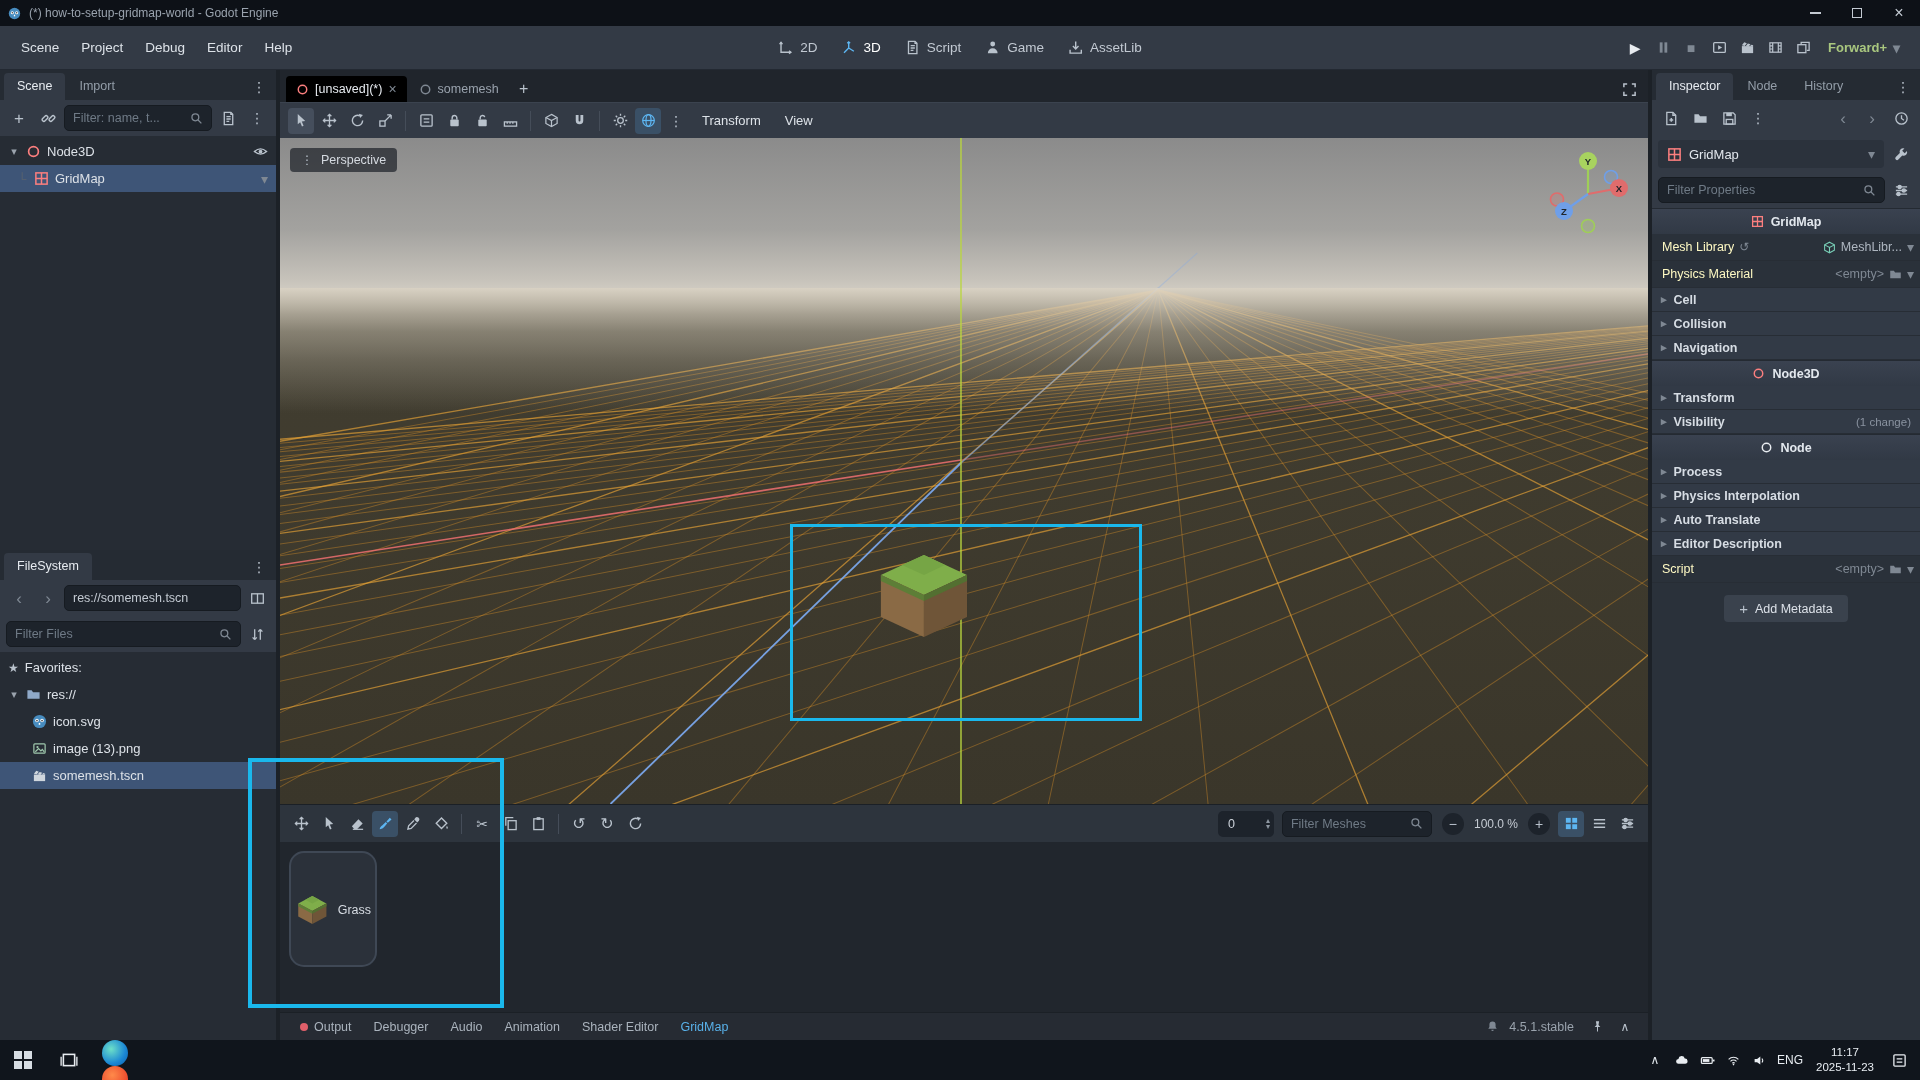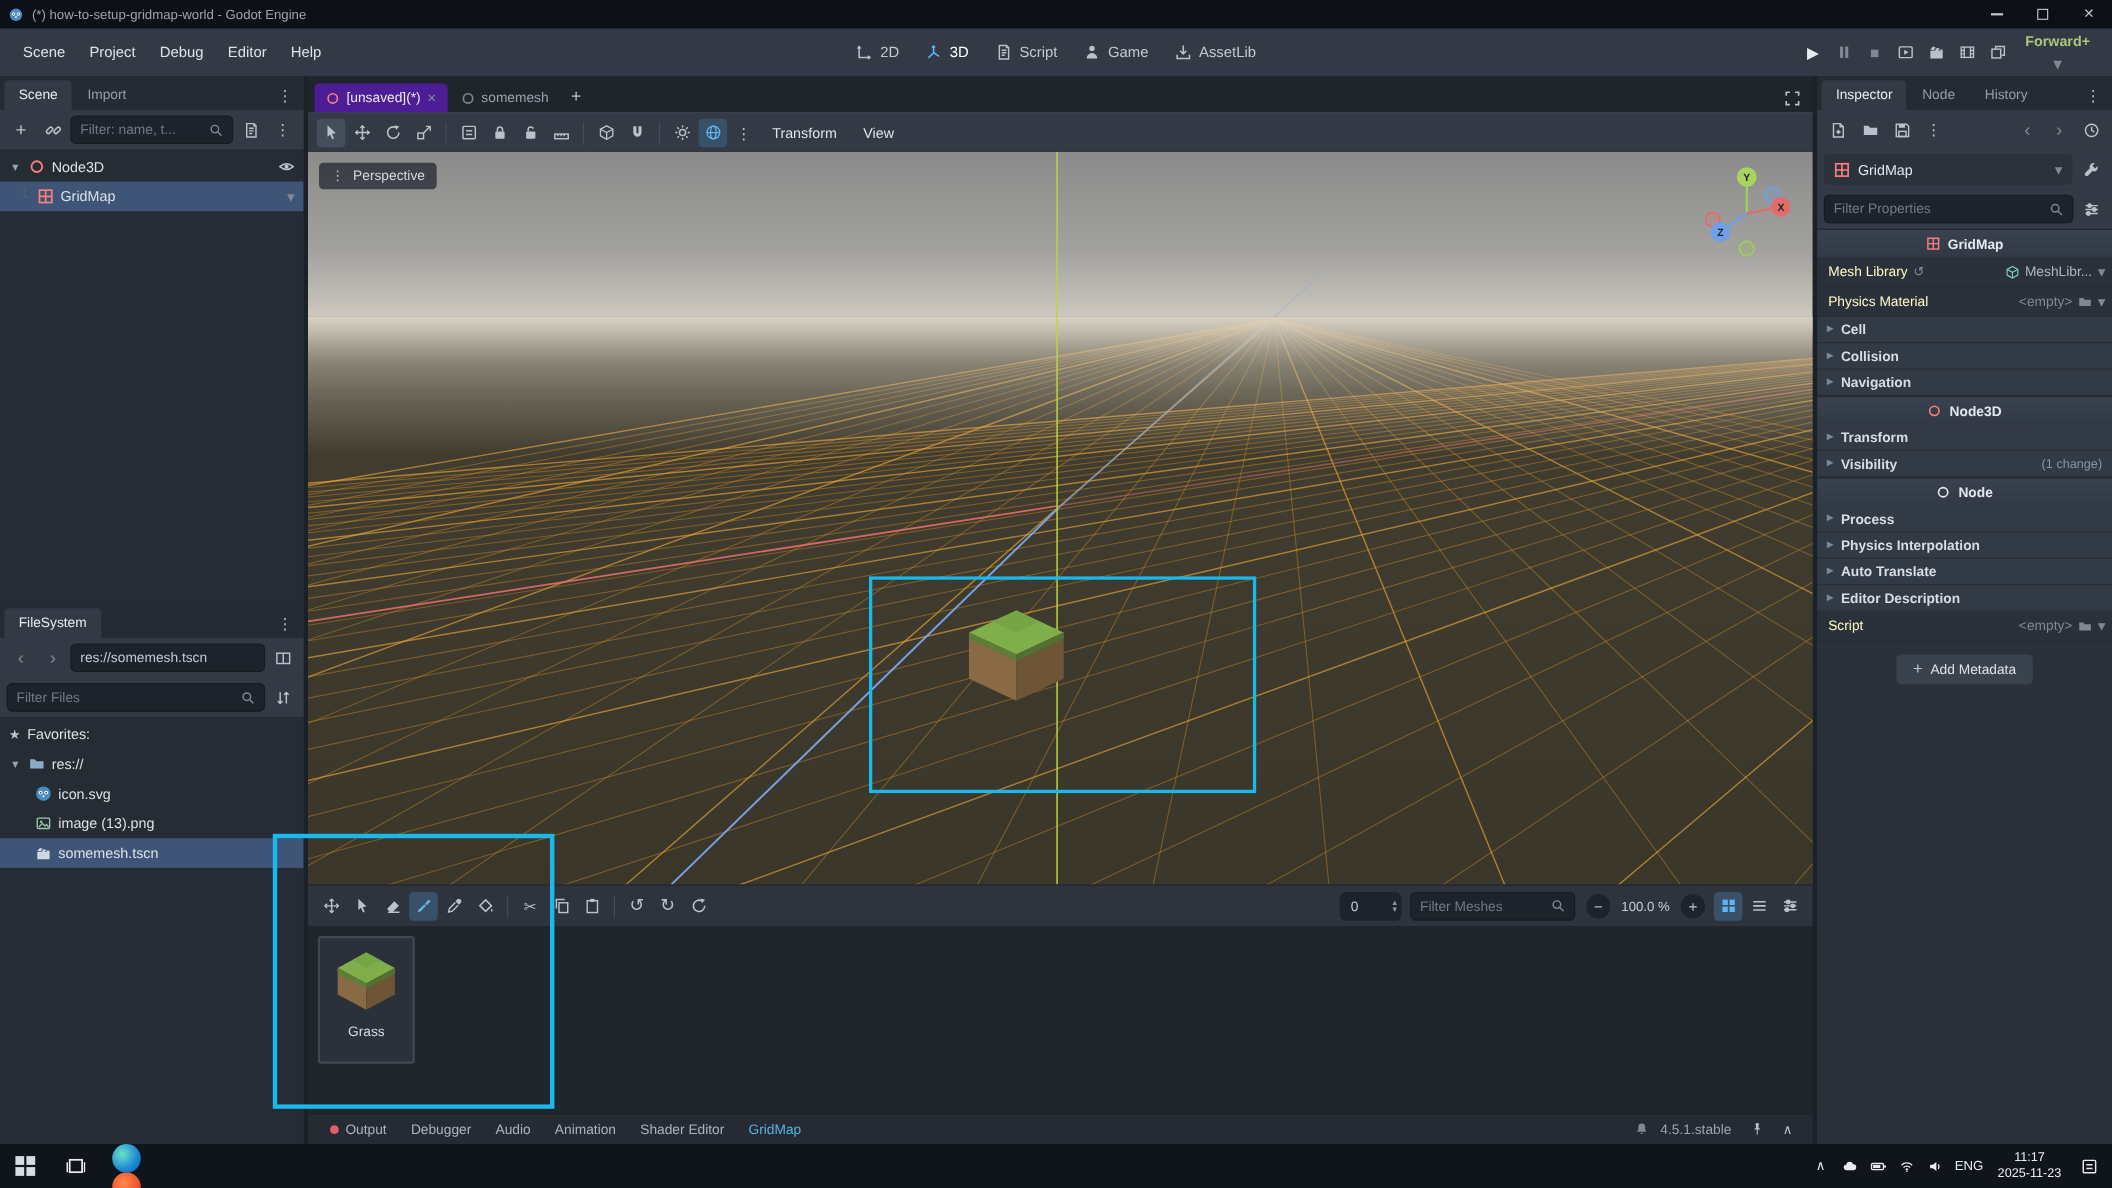--- a/index.html
+++ b/index.html
@@ -14,21 +14,21 @@
 .minbar{width:11px;height:2px;background:#c3cad2;}
 .maxbox{width:10px;height:10px;border:1.4px solid #c3cad2;}
 
 
 .menubar{height:44px;background:#333a45;display:flex;align-items:center;padding:0 10px;position:relative;border-bottom:1px solid #232932;flex:0 0 auto;}
 .menu-item{padding:7px 11px;color:#dde2e8;font-size:13.5px;border-radius:4px;}
 .workspaces{position:absolute;left:50%;transform:translateX(-50%);display:flex;gap:2px;align-items:center;}
 .ws{display:flex;gap:7px;align-items:center;padding:6px 11px;color:#c2c9d2;border-radius:4px;font-size:13.5px;}
 .ws.active{color:#ffffff;}
 .playbar{margin-left:auto;display:flex;align-items:center;gap:2px;}
-.renderer{display:flex;align-items:center;gap:6px;padding:5px 10px;color:#a9c77f;font-weight:bold;font-size:13px;flex-direction:column;}
+.renderer{display:flex;align-items:center;gap:6px;padding:5px 10px;color:#a9c77f;font-weight:bold;font-size:13px;}
 
 
 .ibtn{min-width:26px;height:26px;display:flex;align-items:center;justify-content:center;border-radius:4px;color:#b9c2cc;font-size:14px;flex:0 0 auto;}
 .ibtn.pressed{background:#454e5c;}
 .ibtn.blueon{background:#3a5066;color:#62b9f2;}
 .glyph{font-size:14px;line-height:1;color:#b9c2cc;}
 .dim{color:#7f8893!important;}
 .ic{width:15px;height:15px;color:#b9c2cc;display:block;}
 .ic12{width:13px;height:13px;}
 .ic18{width:18px;height:18px;}
@@ -55,39 +55,39 @@
 .tnode{height:27px;display:flex;align-items:center;gap:6px;padding:0 8px;color:#dce1e7;}
 .tnode.selected{background:#3e5577;}
 .tnode .exp{width:12px;text-align:center;color:#9aa3ad;font-size:11px;}
 .guide{color:#5a636e;font-size:12px;width:12px;text-align:center;}
 .scene-panel{height:480px;display:flex;flex-direction:column;flex:0 0 auto;}
 .fs-panel{flex:1;display:flex;flex-direction:column;min-height:0;}
 
 
 .vtabs{height:32px;background:#20252c;display:flex;align-items:flex-end;padding:2px 6px 0;gap:2px;flex:0 0 auto;}
 .vtab{display:flex;align-items:center;gap:6px;padding:6px 10px;border-radius:4px 4px 0 0;color:#99a2ad;font-size:12.5px;}
-.vtab.active{background:#4c1d95;color:#e8ecf1;}
+.vtab.active{background:#000000;color:#e8ecf1;}
 .vtoolbar{height:36px;background:#333a45;display:flex;align-items:center;gap:2px;padding:0 8px;border-top:1px solid #3b434f;flex:0 0 auto;}
 .menu-btn{padding:6px 11px;color:#dde2e8;font-size:13px;border-radius:4px;}
 .viewport{flex:1;position:relative;min-height:0;background:#3a3730;overflow:hidden;}
 .vpsvg{position:absolute;inset:0;width:100%;height:100%;display:block;}
 .persp{position:absolute;top:10px;left:10px;background:rgba(30,34,41,.72);border-radius:4px;padding:5px 11px;display:flex;gap:8px;align-items:center;color:#d5dae0;font-size:12.5px;}
 .gizmo{position:absolute;top:10px;right:14px;}
 .annot{position:absolute;border:3px solid #1ab8ec;pointer-events:none;}
 .annot-sel{left:510px;top:386px;width:352px;height:197px;}
 .annot-fs{left:248px;top:758px;width:256px;height:250px;border-width:4px;z-index:50;}
 
 
 .gm-toolbar{height:38px;background:#2d343d;display:flex;align-items:center;gap:2px;padding:0 8px;border-top:1px solid #1b2026;flex:0 0 auto;}
 .spin{display:flex;align-items:center;background:#1d232b;border-radius:5px;height:26px;width:56px;padding:0 4px 0 10px;color:#ccd2da;font-size:12.5px;}
 .spin .arrows{margin-left:auto;display:flex;flex-direction:column;line-height:6px;font-size:8px;color:#8d96a1;}
 .roundbtn{width:22px;height:22px;border-radius:50%;background:#1d232b;display:flex;align-items:center;justify-content:center;color:#b9c2cc;font-size:14px;}
 .zoomlbl{padding:0 8px;color:#c6ccd4;font-size:12px;}
 .gm-palette{height:170px;background:#21262d;padding:9px;display:flex;align-items:flex-start;flex:0 0 auto;}
-.gm-item{width:88px;height:116px;background:#2b313a;border:2px solid #3f4855;border-radius:3px;display:flex;flex-direction:column;align-items:center;padding:8px 4px 6px;gap:8px;}
+.gm-item{width:88px;height:116px;background:#2b313a;border:2px solid #3f4855;border-radius:15px;display:flex;align-items:center;padding:8px 4px 6px;gap:8px;}
 .gm-item .lbl{font-size:12.5px;color:#d6dbe2;}
 
 
 .statusbar{height:28px;background:#262b33;border-top:1px solid #1b2026;display:flex;align-items:center;gap:2px;padding:0 10px;font-size:12.5px;color:#aab3bd;flex:0 0 auto;}
 .sb-item{padding:3px 10px;display:flex;align-items:center;gap:6px;}
 .sb-item.active{color:#58b0e8;}
 .dot{width:8px;height:8px;border-radius:50%;background:#e05f6a;}
 .version{color:#9aa3ad;padding:0 8px;}
 
 

